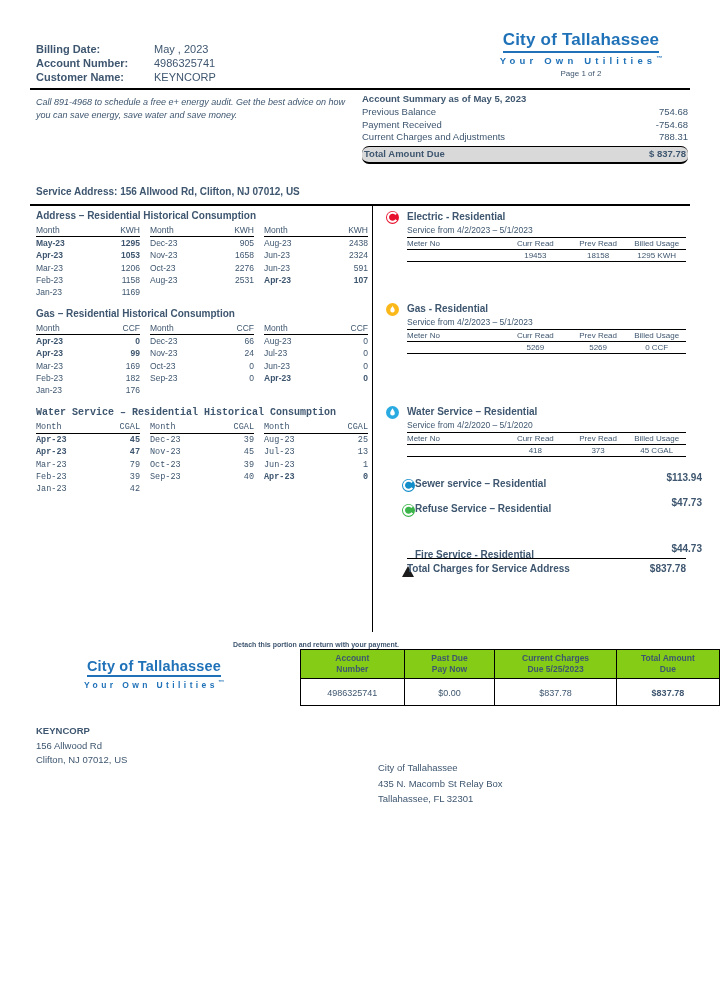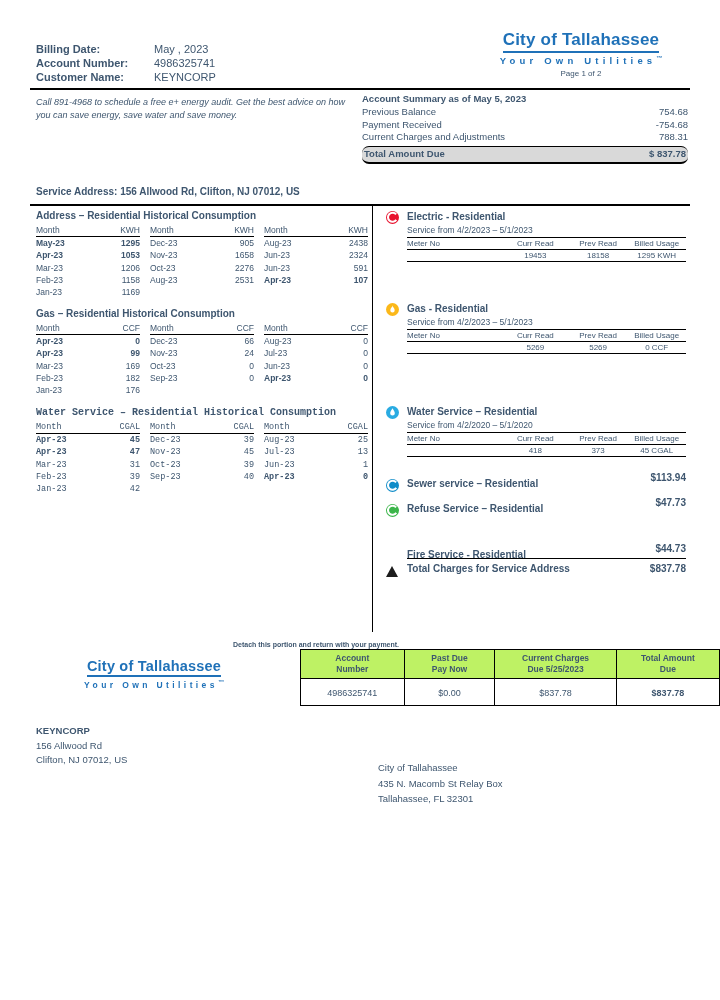--- a/index.html
+++ b/index.html
@@ -48,38 +48,38 @@
   .svc-title{font-size:10px;font-weight:bold;}
   .svc-period{margin-left:21px;font-size:8.5px;margin-top:1.5px;}
   .mtable{margin-left:21px;width:279px;border-collapse:collapse;font-size:8px;margin-top:2px;}
   .mtable th,.mtable td{padding:1px 0;font-weight:normal;}
   .mtable thead tr{border-top:1.8px solid #000;border-bottom:1.5px solid #000;}
   .mtable tbody tr{border-bottom:1.8px solid #000;}
   .mc1{text-align:left;width:34%;} .mc2{text-align:center;width:24%;}
   .mc3{text-align:center;width:21%;} .mc4{text-align:center;width:21%;}
   #svc-electric{top:210px;} #svc-gas{top:302px;} #svc-water{top:405px;}
 
-  .charge{left:386px;width:300px;display:flex;align-items:flex-start;gap:8px;}
+  .charge{left:402px;width:300px;display:flex;align-items:flex-start;}
   .charge .cl{flex:1;font-size:10px;font-weight:bold;}
   .charge .ca{font-size:10px;font-weight:bold;transform:translateY(-6px);}
   #chg-0{top:478px;} #chg-1{top:503px;} #chg-2{top:526px;} #chg-3{top:549px;}
   #chg-total{left:407px;top:558px;width:279px;display:flex;justify-content:space-between;
              border-top:1.5px solid #000;padding-top:4px;font-size:10px;font-weight:bold;}
 
   .icon{width:13px;height:13px;flex:0 0 13px;display:inline-block;}
   .tri{width:0;height:0;border-left:6.5px solid transparent;border-right:6.5px solid transparent;
        border-bottom:11px solid #1c1c1c;margin-top:1px;}
 
   
   #detach{left:233px;top:641px;font-size:7px;font-weight:bold;}
   #stub-logo{left:58px;top:657px;width:192px;text-align:center;}
   #stub-logo .logo-title{font-size:14.5px;border-bottom:2px solid #1f71b8;}
   #stub-logo .logo-sub{font-size:8.5px;letter-spacing:3.4px;}
   #stub-table{left:300px;top:649px;border-collapse:collapse;}
-  #stub-table th{background:#bef264;font-size:8.5px;font-weight:bold;line-height:11px;
+  #stub-table th{background:#84cc16;font-size:8.5px;font-weight:bold;line-height:11px;
                  border:1.8px solid #000;padding:3px 19px;}
   #stub-table td{font-size:9px;text-align:center;border:1.8px solid #000;padding:9px 4px 7px;}
   #stub-table .w1{width:74px;} #stub-table .w2{width:62px;} #stub-table .w3{width:96px;} #stub-table .w4{width:74px;}
   #cust-addr{left:36px;top:724px;font-size:9.5px;line-height:14.5px;}
   #remit-addr{left:378px;top:760px;font-size:9.5px;line-height:15.5px;}
 </style>
 </head>
 <body>
 
 <div id="page">
@@ -299,21 +299,21 @@
         <div class="prow b">
             <span>Apr-23</span>
             <span>45</span>
           </div>
         <div class="prow b">
             <span>Apr-23</span>
             <span>47</span>
           </div>
         <div class="prow">
             <span>Mar-23</span>
-            <span>31</span>
+            <span>79</span>
           </div>
         <div class="prow">
             <span>Feb-23</span>
             <span>39</span>
           </div>
         <div class="prow">
             <span>Jan-23</span>
             <span>42</span>
           </div>
       </div>

